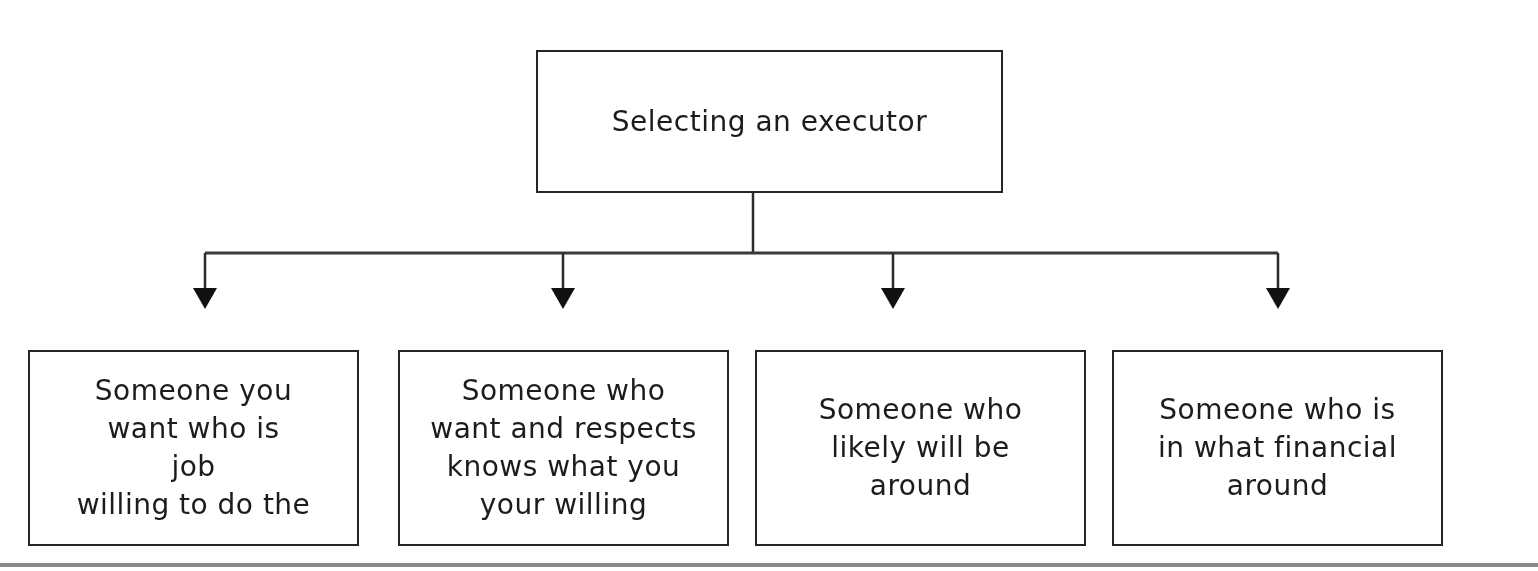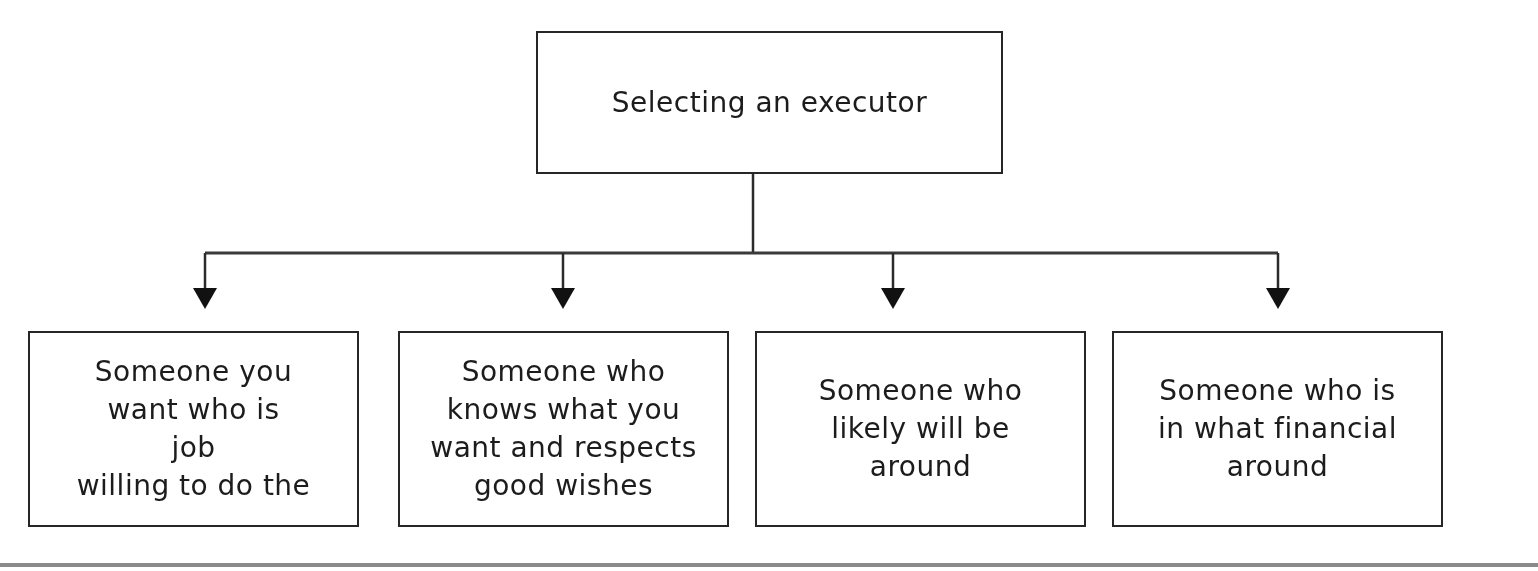--- a/index.html
+++ b/index.html
@@ -29,20 +29,21 @@
     border: 2px solid #262626;
     background: #ffffff;
     display: flex;
     align-items: center;
     justify-content: center;
     text-align: center;
     color: #1c1c1c;
     font-size: 28px;
     line-height: 38px;
     letter-spacing: 0.5px;
+    margin-top: 19px;
   }
   .node .line { display: block; }
   .root-node {
     left: 536px;
     top: 31px;
     width: 467px;
     height: 143px;
   }
   .child-node {
     top: 331px;
@@ -95,23 +96,23 @@
       <span class="line">Someone you</span>
       <span class="line">want who is</span>
       <span class="line">job</span>
       <span class="line">willing to do the</span>
     </div>
   </div>
 
   <div class="node child-node child-1">
     <div>
       <span class="line">Someone who</span>
+      <span class="line">want and respects</span>
       <span class="line">knows what you</span>
-      <span class="line">want and respects</span>
-      <span class="line">good wishes</span>
+      <span class="line">your willing</span>
     </div>
   </div>
 
   <div class="node child-node child-2">
     <div>
       <span class="line">Someone who</span>
       <span class="line">likely will be</span>
       <span class="line">around</span>
     </div>
   </div>

